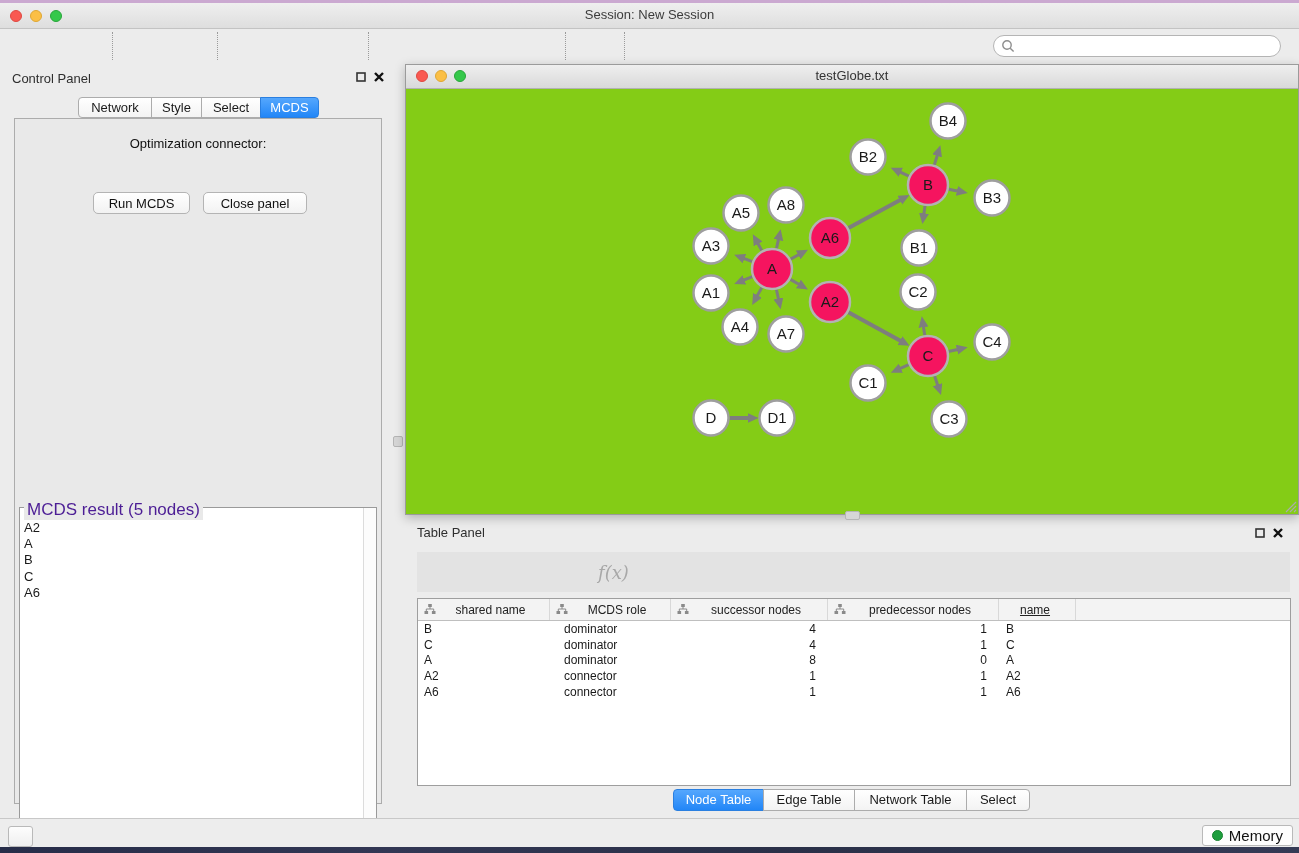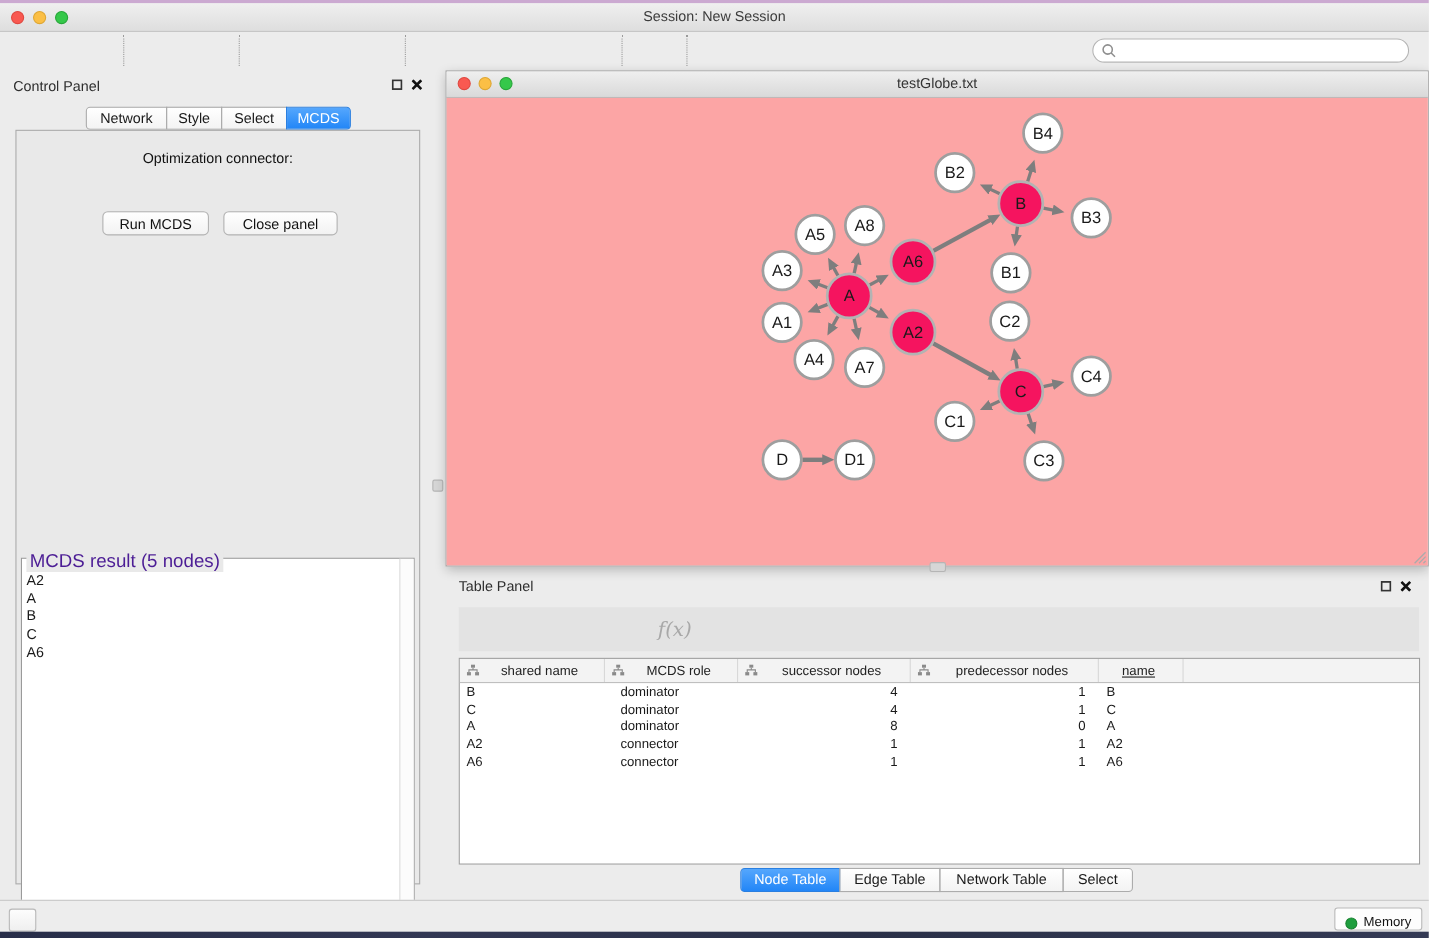--- a/index.html
+++ b/index.html
@@ -46,40 +46,40 @@
   .result-legend{position:absolute;left:4px;top:-8px;background:#E9E9E9;padding:0 3px;font-size:17px;color:#4c1d95;}
   .result-list{position:absolute;left:0;top:6px;right:13px;bottom:0;padding:6px 0 0 4px;font-size:13px;}
   .result-list div{height:16.2px;line-height:16.2px;}
   .result-sb{position:absolute;right:0;top:0;bottom:0;width:13px;background:#FCFCFC;border-left:1px solid #DCDCDC;box-sizing:border-box;}
   .divider-handle-v{position:absolute;left:393px;top:436px;width:8px;height:9px;background:#D6D6D6;border:1px solid #B5B5B5;border-radius:2px;}
   
   .net-window{position:absolute;left:405px;top:64px;width:894px;height:451px;background:#fff;border:1px solid #9B9B9B;box-sizing:border-box;box-shadow:0 3px 10px rgba(0,0,0,0.25);}
   .net-titlebar{position:relative;height:23px;background:linear-gradient(#EFEFEF,#D9D9D9);border-bottom:1px solid #B2B2B2;}
   .net-lights{position:absolute;left:10px;top:5px;display:flex;gap:7px;}
   .net-title{text-align:center;line-height:22px;font-size:13px;color:#333;}
-  .net-canvas{position:absolute;left:0;top:24px;right:0;bottom:0;background:#fca5a5;}
+  .net-canvas{position:absolute;left:0;top:24px;right:0;bottom:0;background:#84cc16;}
   .net-grip{position:absolute;right:1px;bottom:1px;}
   .divider-handle-h{position:absolute;left:845px;top:511px;width:13px;height:7px;background:#D6D6D6;border:1px solid #B5B5B5;border-radius:2px;}
   
   .table-panel{position:absolute;left:405px;top:520px;width:894px;height:298px;}
   .tp-toolbar{position:absolute;left:12px;top:32px;width:873px;height:40px;background:#E3E3E3;display:flex;align-items:center;padding-left:9px;box-sizing:border-box;}
   .tp-btn{width:22px;height:26px;display:flex;align-items:center;justify-content:center;background:none;border:none;padding:0;}
   .fx-label{font-family:"DejaVu Serif",serif;font-style:italic;color:#A8A8A8;font-size:18px;margin-left:2px;}
   .tp-table{position:absolute;left:12px;top:78px;width:874px;height:188px;background:#fff;border:1px solid #9E9E9E;box-sizing:border-box;overflow:hidden;}
   .thead{display:flex;height:22px;background:#F3F3F3;border-bottom:1px solid #BFBFBF;box-sizing:border-box;}
   .th{box-sizing:border-box;border-right:1px solid #D8D8D8;display:flex;align-items:center;font-size:12px;color:#222;}
   .th .lbl{flex:1;text-align:center;padding-right:4px;}
   .th svg{margin-left:6px;flex:0 0 auto;}
   .trow{display:flex;height:15.8px;font-size:12px;align-items:center;}
   .td{box-sizing:border-box;overflow:hidden;white-space:nowrap;}
   .tp-tabs{position:absolute;left:268px;top:269px;display:flex;}
   
   .statusbar{position:absolute;left:0;top:818px;width:100%;height:30px;background:#EDEDED;border-top:1px solid #C8C8C8;box-sizing:border-box;}
   .list-btn{position:absolute;left:8px;top:7px;width:25px;height:21px;background:linear-gradient(#FDFDFD,#EFEFEF);border:1px solid #B9B9B9;border-radius:3px;display:flex;align-items:center;justify-content:center;padding:0;}
-  .memory-btn{position:absolute;right:6px;top:6px;height:21px;background:#FDFDFD;border:1px solid #B9B9B9;border-radius:3px;display:flex;align-items:flex-end;gap:6px;padding:0 9px;font-size:12px;font-family:inherit;color:#111;}
+  .memory-btn{position:absolute;right:6px;top:6px;height:21px;background:#FDFDFD;border:1px solid #B9B9B9;border-radius:3px;display:flex;align-items:center;gap:6px;padding:0 9px;font-size:15px;font-family:inherit;color:#111;}
   .mem-dot{width:11px;height:11px;border-radius:50%;background:#1E9E3E;border:1px solid #17832F;box-sizing:border-box;}
   .bottom-strip{position:absolute;left:0;bottom:0;width:100%;height:6px;background:linear-gradient(90deg,#272D49,#323754 30%,#2A3048 60%,#343A55);}
 </style>
 </head>
 <body>
 
 <div id="root">
   <div class="top-strip"></div>
 
   <div class="titlebar">

